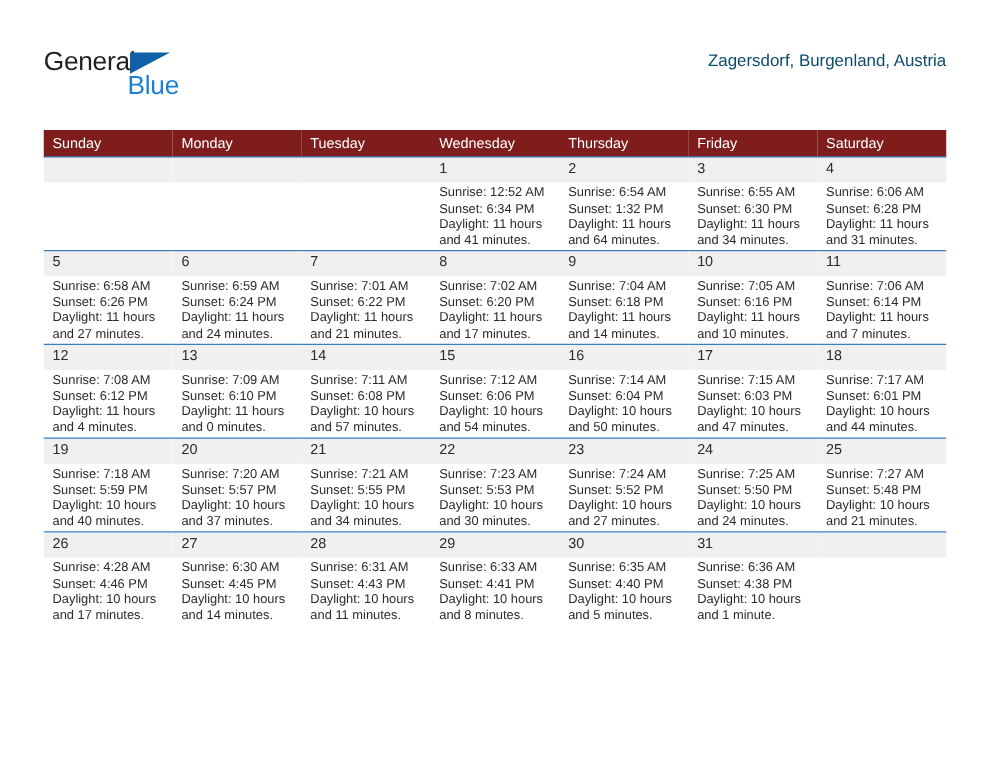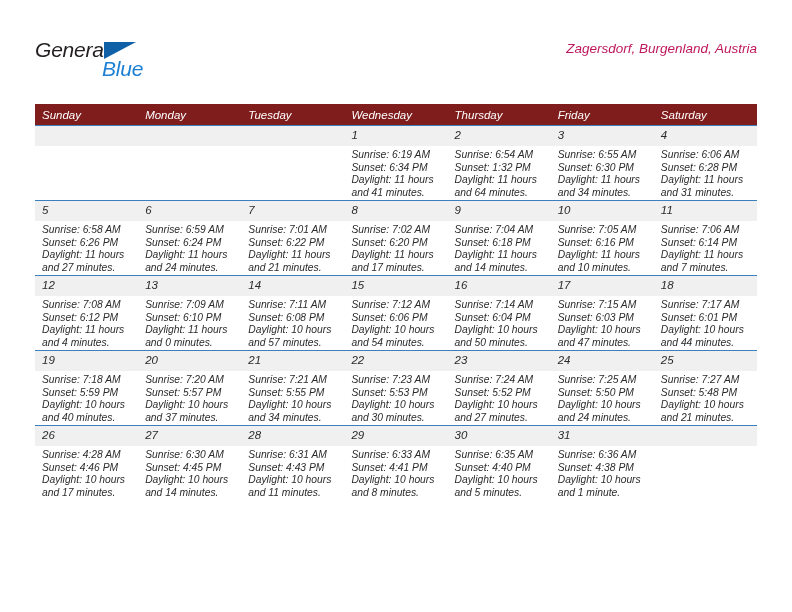--- a/index.html
+++ b/index.html
@@ -11,21 +11,20 @@
     width: 792px;
     height: 612px;
     font-family: "Liberation Sans", sans-serif;
     color: #000000;
     overflow: hidden;
   }
   .page {
     position: relative;
     width: 792px;
     height: 612px;
-    font-style: italic;
   }
 
   
   .header {
     position: absolute;
     left: 0;
     top: 0;
     width: 792px;
     height: 104px;
   }
@@ -72,21 +71,21 @@
     text-align: right;
   }
   .month-title {
     font-size: 25px;
     color: #2b2b2b;
     line-height: 30px;
     white-space: nowrap;
   }
   .location {
     font-size: 13.5px;
-    color: #be185d;
+    color: #0c4a6e;
     line-height: 20px;
     margin-top: 6px;
     white-space: nowrap;
   }
 
   
   .calendar {
     position: absolute;
     left: 35px;
     top: 104px;
@@ -174,21 +173,21 @@
           </td>
           <td>
             <div class="daynum empty">&nbsp;</div>
           </td>
           <td>
             <div class="daynum empty">&nbsp;</div>
           </td>
           <td>
             <div class="daynum">1</div>
             <div class="details">
-              <div>Sunrise: 6:19 AM</div>
+              <div>Sunrise: 12:52 AM</div>
               <div>Sunset: 6:34 PM</div>
               <div>Daylight: 11 hours</div>
               <div>and 41 minutes.</div>
             </div>
           </td>
           <td>
             <div class="daynum">2</div>
             <div class="details">
               <div>Sunrise: 6:54 AM</div>
               <div>Sunset: 1:32 PM</div>

